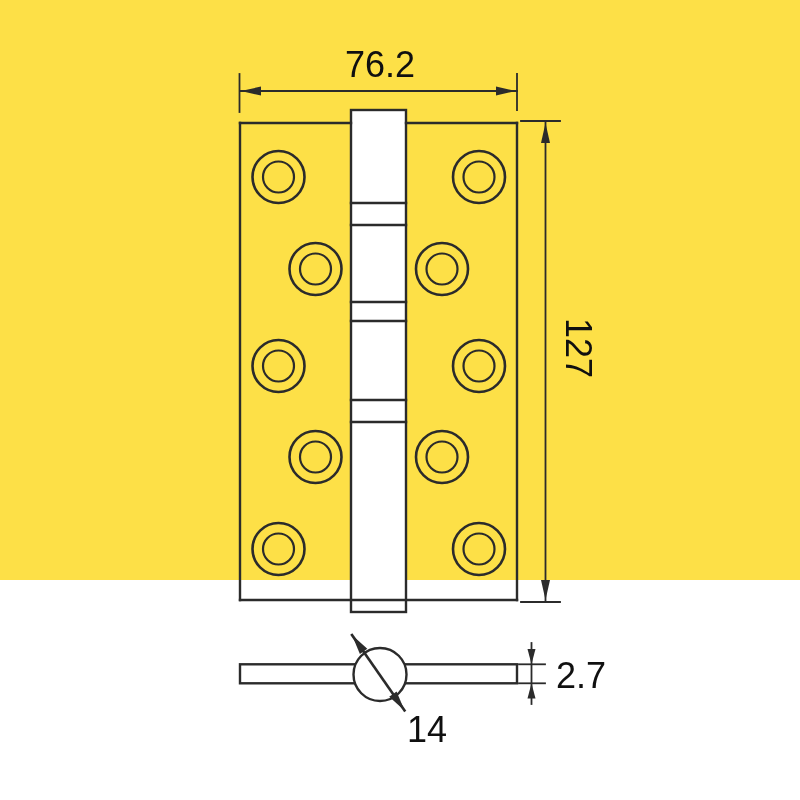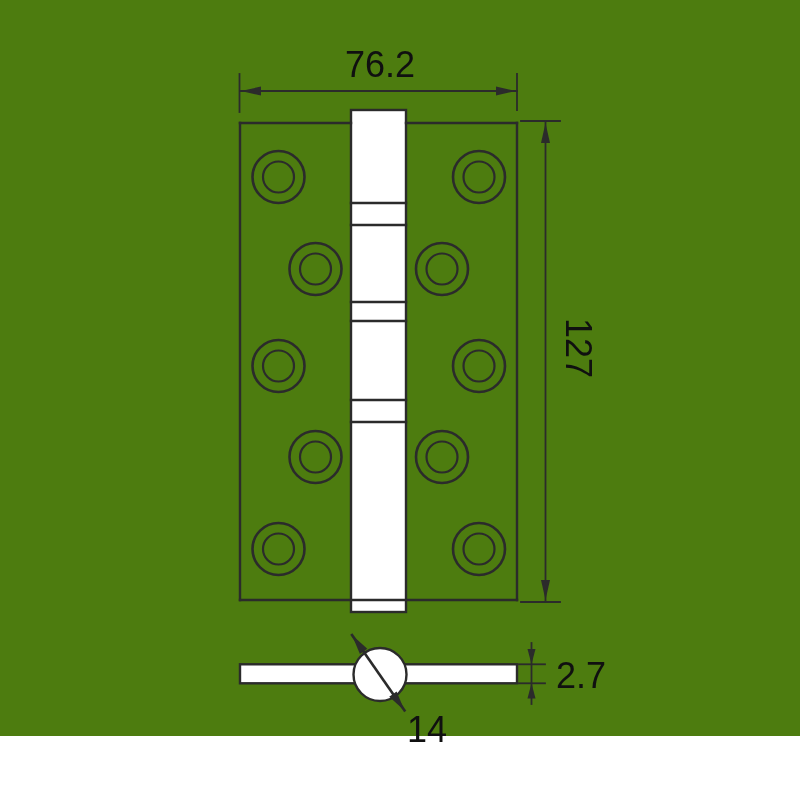--- a/index.html
+++ b/index.html
@@ -6,22 +6,22 @@
     margin: 0;
     padding: 0;
     width: 800px;
     height: 800px;
     background: #ffffff;
     font-family: "Liberation Sans", sans-serif;
   }
   #stage {
     position: relative;
     width: 800px;
-    height: 736px;
-    background: #4d7c0f;
+    height: 580px;
+    background: #fde047;
   }
   svg { display: block; }
   text {
     font-family: "Liberation Sans", "DejaVu Sans", sans-serif;
     font-size: 36px;
   }
 </style>
 </head>
 <body>
 

